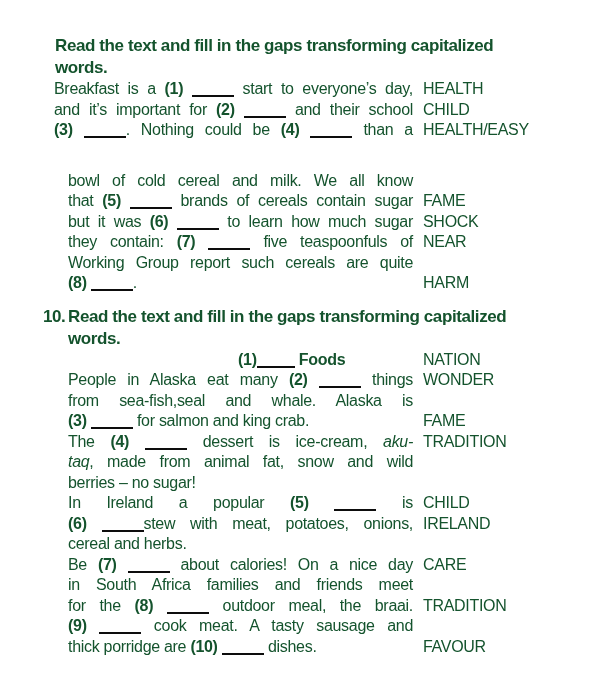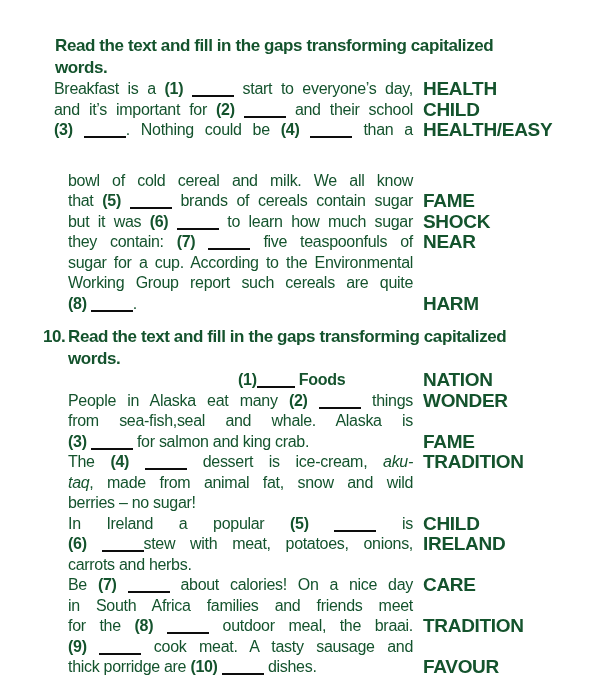--- a/index.html
+++ b/index.html
@@ -33,21 +33,21 @@
     font-size: 16px; line-height: 20.5px; letter-spacing: -0.3px;
   }
   .block.normal .line { grid-template-columns: 369px 1fr; }
   .block.deep .line,
   .line.title { grid-template-columns: 355px 1fr; }
   .line.title { margin-left: 25px; }
   .line.title .line-text { padding-left: 170px; }
   .line-text { padding-right: 10px; white-space: nowrap; }
   .line-text.j { text-align: justify; text-align-last: justify; white-space: normal; }
   .kw {
-    font-weight: bold; font-size: 19px; letter-spacing: -0.3px;
+    font-weight: normal; font-size: 16px; letter-spacing: -0.3px;
     white-space: nowrap; line-height: 20.5px;
   }
   b.seg { font-weight: bold; font-style: normal; }
   i.seg { font-style: italic; font-weight: normal; }
   .gap {
     display: inline-block;
     width: 42px; height: 2px;
     background: #0d0d0d;
     vertical-align: -3px;
   }
@@ -88,24 +88,20 @@
           <div class="line-text j"><span class="seg">that </span><b class="seg">(5)</b><span class="seg"> </span><span class="gap"></span><span class="seg"> brands of cereals contain sugar</span></div>
           <div class="kw">FAME</div>
         </div>
         <div class="line">
           <div class="line-text j"><span class="seg">but it was </span><b class="seg">(6)</b><span class="seg"> </span><span class="gap"></span><span class="seg"> to learn how much sugar</span></div>
           <div class="kw">SHOCK</div>
         </div>
         <div class="line">
           <div class="line-text j"><span class="seg">they contain: </span><b class="seg">(7)</b><span class="seg"> </span><span class="gap"></span><span class="seg"> five teaspoonfuls of</span></div>
           <div class="kw">NEAR</div>
-        </div>
-        <div class="line">
-          <div class="line-text j"><span class="seg">sugar for a cup. According to the Environmental</span></div>
-          <div class="kw"></div>
         </div>
         <div class="line">
           <div class="line-text j"><span class="seg">Working Group report such cereals are quite</span></div>
           <div class="kw"></div>
         </div>
         <div class="line">
           <div class="line-text"><b class="seg">(8)</b><span class="seg"> </span><span class="gap"></span><span class="seg">.</span></div>
           <div class="kw">HARM</div>
         </div>
       </div>
@@ -149,21 +145,21 @@
         </div>
         <div class="line">
           <div class="line-text j"><span class="seg">In Ireland a popular </span><b class="seg">(5)</b><span class="seg"> </span><span class="gap"></span><span class="seg"> is</span></div>
           <div class="kw">CHILD</div>
         </div>
         <div class="line">
           <div class="line-text j"><b class="seg">(6)</b><span class="seg"> </span><span class="gap"></span><span class="seg">stew with meat, potatoes, onions,</span></div>
           <div class="kw">IRELAND</div>
         </div>
         <div class="line">
-          <div class="line-text"><span class="seg">carrots and herbs.</span></div>
+          <div class="line-text"><span class="seg">cereal and herbs.</span></div>
           <div class="kw"></div>
         </div>
         <div class="line">
           <div class="line-text j"><span class="seg">Be </span><b class="seg">(7)</b><span class="seg"> </span><span class="gap"></span><span class="seg"> about calories! On a nice day</span></div>
           <div class="kw">CARE</div>
         </div>
         <div class="line">
           <div class="line-text j"><span class="seg">in South Africa families and friends meet</span></div>
           <div class="kw"></div>
         </div>

